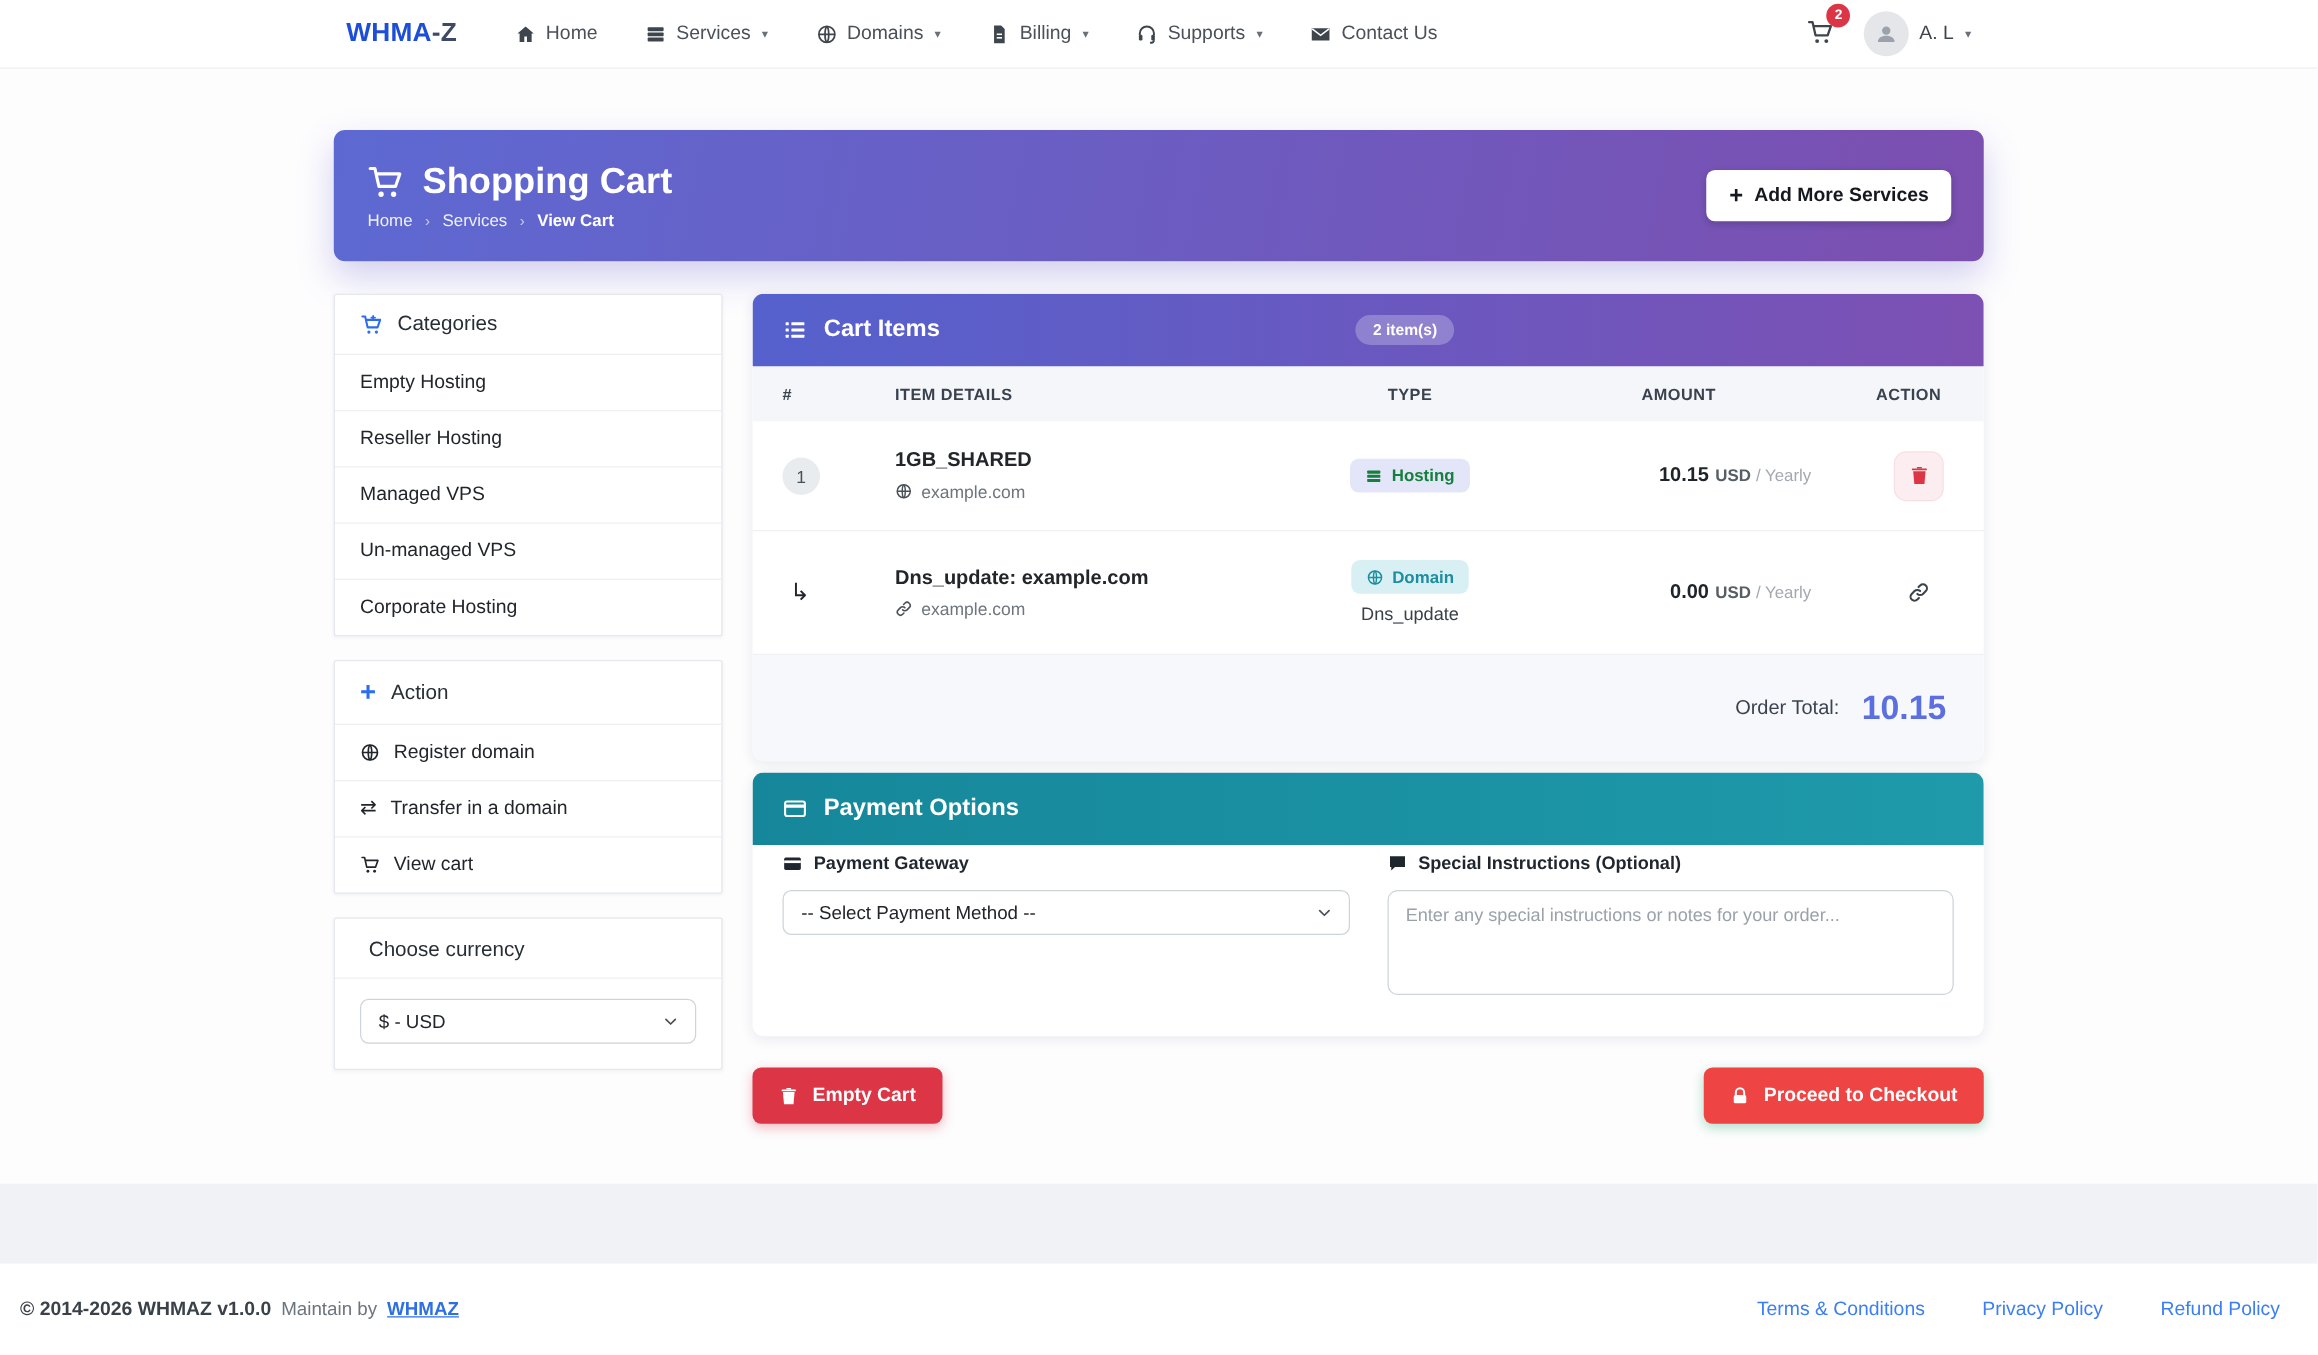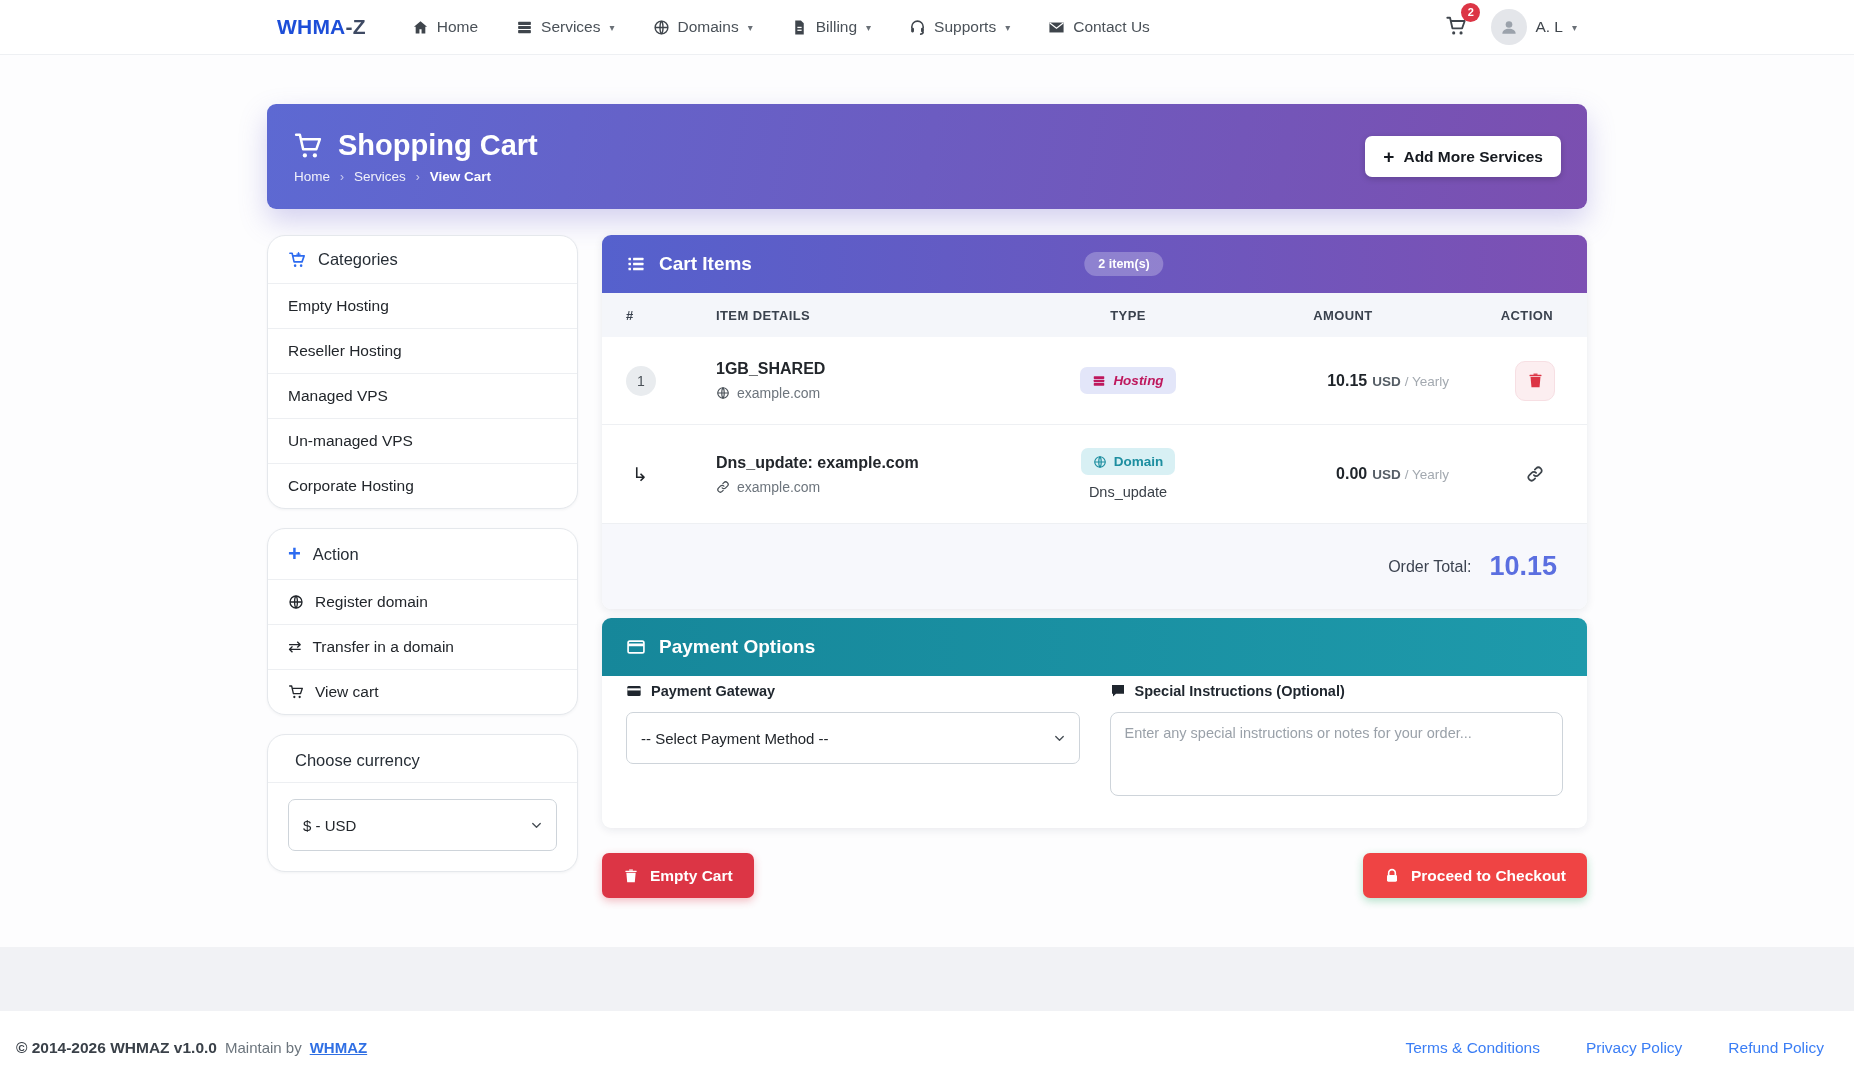--- a/index.html
+++ b/index.html
@@ -46,32 +46,32 @@
   .bc-sep { color:rgba(255,255,255,.65); font-size:12px; }
   .bc-current { color:#fff; font-weight:700; }
   .add-more { background:#fff; border:none; border-radius:7px; padding:11px 18px; display:flex; align-items:center; gap:9px;
     font-family:inherit; font-size:15.5px; font-weight:700; color:#15191f; cursor:pointer; box-shadow:0 2px 6px rgba(0,0,0,.18); }
   .plus-glyph { font-size:19px; font-weight:700; line-height:1; }
 
   .layout { display:flex; gap:24px; margin-top:26px; align-items:flex-start; }
 
   
   .sidebar { width:311px; flex:none; display:flex; flex-direction:column; gap:19px; }
-  .panel { background:#fff; border:1px solid #e5e8ec; border-radius:18px; box-shadow:0 1px 3px rgba(25,35,60,.05); overflow:hidden; }
+  .panel { background:#fff; border:1px solid #e5e8ec; border-radius:2px; box-shadow:0 1px 3px rgba(25,35,60,.05); overflow:hidden; }
   .panel-head { display:flex; align-items:center; gap:12px; padding:14px 20px; font-size:16.5px; color:#272e36; }
   .panel-head svg { width:18px; height:18px; color:#2d6bf0; }
   .panel-head .plus-glyph { color:#2d6bf0; font-size:22px; }
   .panel-item { display:flex; align-items:center; gap:11px; padding:13px 20px; border-top:1px solid #edeff2;
     font-size:15.5px; color:#22262b; cursor:pointer; }
   .panel-item svg { width:16px; height:16px; color:#22262b; flex:none; }
   .glyph-icon { font-size:16px; color:#22262b; line-height:1; }
   .currency-head { padding:16px 20px 12px 27px; font-size:16.5px; color:#272e36; }
   .currency-body { padding:4px 20px 20px; border-top:1px solid #edeff2; padding-top:16px; }
   .select-wrap { position:relative; }
-  select.styled { width:100%; height:52px; appearance:none; -webkit-appearance:none; -moz-appearance:none;
+  select.styled { width:100%; height:36px; appearance:none; -webkit-appearance:none; -moz-appearance:none;
     border:1px solid #ced4da; border-radius:7px; background:#fff; font-family:inherit; font-size:15px; color:#22262b;
     padding:0 38px 0 14px; cursor:pointer; }
   .chev { position:absolute; right:13px; top:50%; transform:translateY(-50%); width:15px; height:15px; color:#4a5158; pointer-events:none; }
 
   
   .content { flex:1; display:flex; flex-direction:column; }
   .card { background:#fff; border-radius:9px; box-shadow:0 2px 10px rgba(25,35,70,.09); overflow:hidden; }
   .card-head { height:58px; display:flex; align-items:center; gap:13px; padding:0 24px; color:#fff; font-size:19px; font-weight:700; position:relative; }
   .card-head svg { width:20px; height:20px; }
   .head-purple { background:linear-gradient(90deg,#5561cd 0%,#7d50b3 100%); }
@@ -88,21 +88,21 @@
   .row:last-of-type { border-bottom:none; }
   .num-circle { width:30px; height:30px; border-radius:50%; background:#e9ecef; color:#495057; font-size:14px;
     display:flex; align-items:center; justify-content:center; }
   .row-marker { font-size:19px; color:#22262b; padding-left:6px; }
   .item-name { font-size:16px; font-weight:700; color:#22262b; }
   .item-sub { margin-top:7px; font-size:14px; color:#6d757d; display:flex; align-items:center; gap:7px; }
   .item-sub svg { width:14px; height:14px; color:#4a5158; }
   .type-cell { display:flex; flex-direction:column; align-items:center; gap:9px; }
   .badge-type { display:inline-flex; align-items:center; gap:7px; font-size:13.5px; font-weight:600; padding:6px 12px; border-radius:7px; }
   .badge-type svg { width:14px; height:14px; }
-  .badge-hosting { background:#e3e6f9; color:#be185d;font-style:italic; }
+  .badge-hosting { background:#e3e6f9; color:#15803d; }
   .badge-domain { background:#d8f0f4; color:#1d8ea0; }
   .type-note { font-size:14.5px; color:#3a4048; }
   .amount-cell { text-align:right; padding-right:4px; white-space:nowrap; }
   .amount-val { font-size:16px; font-weight:700; color:#1f242a; }
   .amount-cur { font-size:13.5px; font-weight:600; color:#565e66; margin-left:5px; }
   .amount-cycle { font-size:13.5px; color:#a3a9b0; margin-left:4px; }
   .action-cell { display:flex; justify-content:flex-end; padding-right:8px; }
   .trash-btn { width:40px; height:40px; border-radius:10px; background:#fceef0; border:1px solid #f7dfe3; color:#dc3545;
     display:inline-flex; align-items:center; justify-content:center; cursor:pointer; }
   .trash-btn svg { width:17px; height:17px; }

